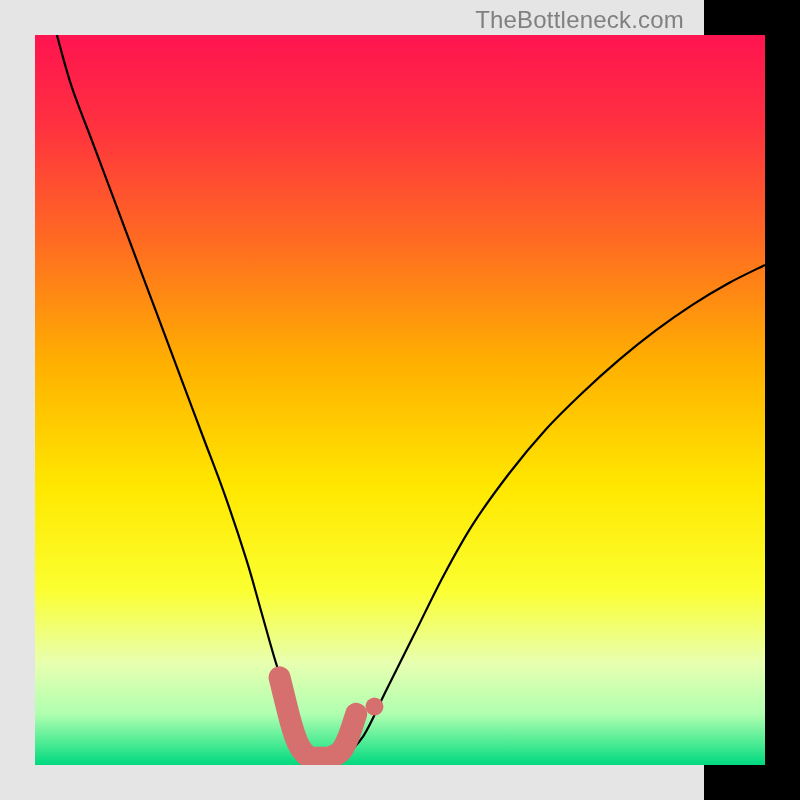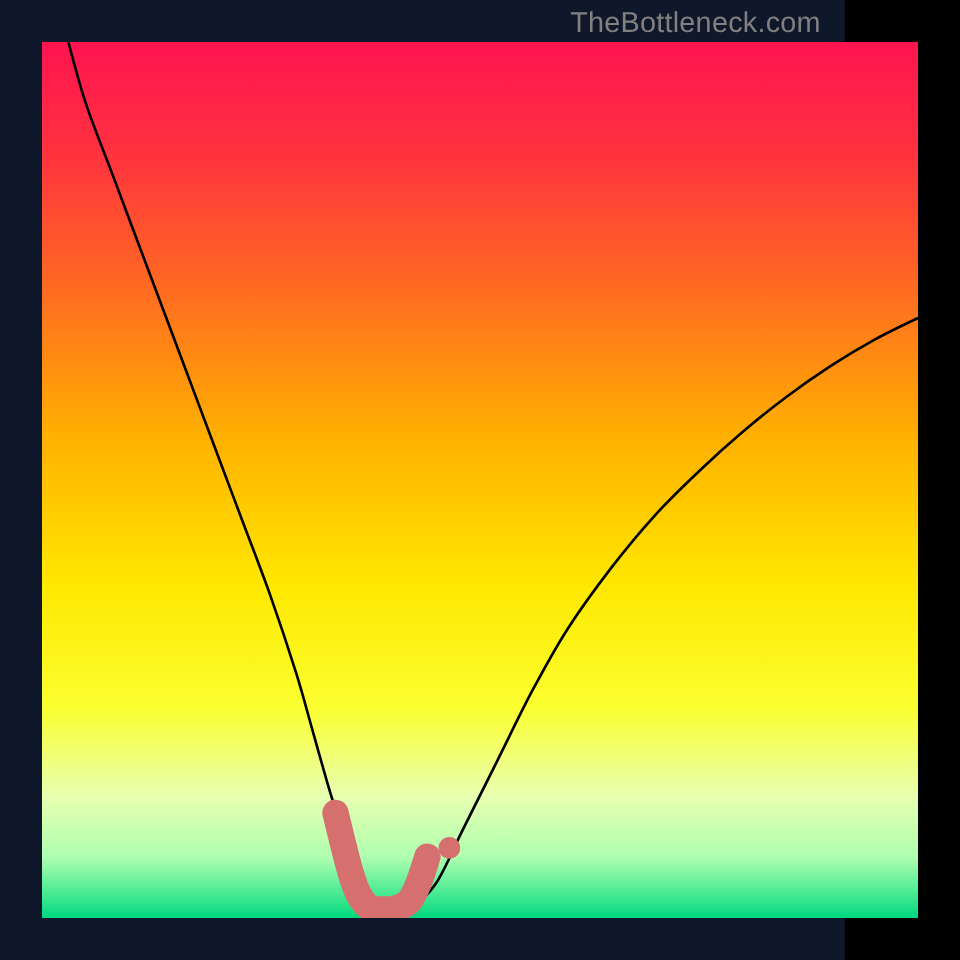--- a/index.html
+++ b/index.html
@@ -10,21 +10,21 @@
     background: #000;
     position: relative;
     font-family: Arial, sans-serif;
   }
   .frame {
     position: absolute;
     top: 0;
     left: 0;
     width: 704px;
     height: 800px;
-    background: #0f172a;
+    background: #e5e5e5;
   }
   .plot-area {
     position: absolute;
     top: 35px;
     left: 35px;
     width: 730px;
     height: 730px;
     overflow: hidden;
   }
   .watermark {

